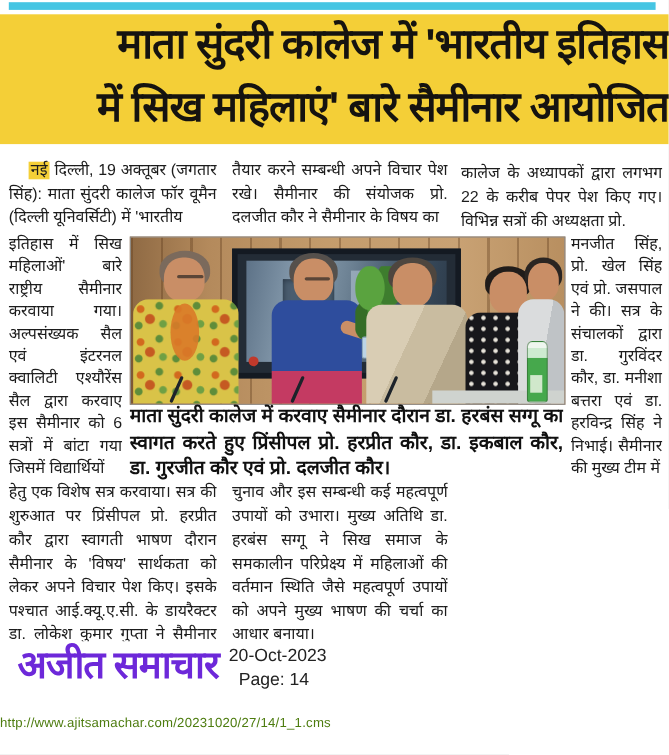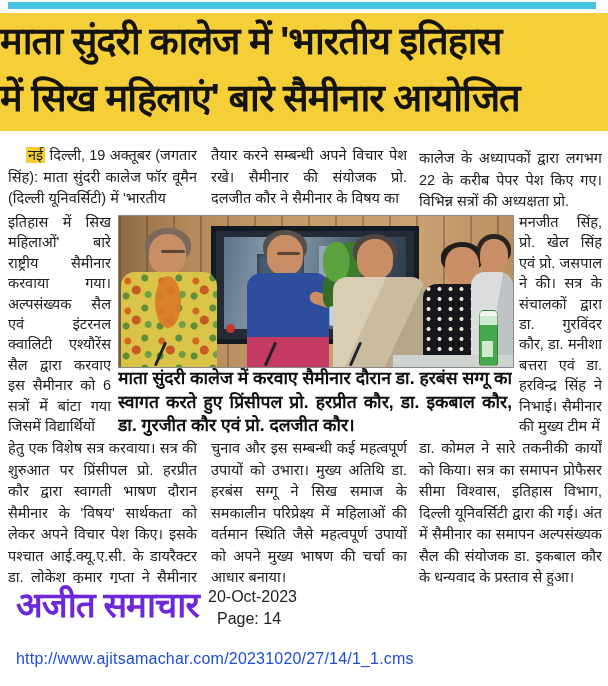--- a/index.html
+++ b/index.html
@@ -4,21 +4,21 @@
 <style>
   html,body{margin:0;padding:0;background:#e8e8e8;}
   .clip{
     position:relative;width:608px;height:686px;background:#ffffff;
     font-family:"Liberation Sans","DejaVu Sans",sans-serif;
     overflow:hidden;margin:0 auto;
   }
   .topbar{position:absolute;left:8px;top:2px;width:588px;height:7px;background:#46c5e3;}
   .headline{
     position:absolute;left:0;top:13px;width:608px;height:118px;
-    background:#f4cf37;color:#151310;text-align:left;
+    background:#f4cf37;color:#151310;text-align:right;
     font-weight:800;font-size:38px;line-height:57px;
     letter-spacing:-1px;
   }
   .headline div{white-space:nowrap;}
   .body-txt{
     position:absolute;color:#1c1c1c;font-size:14.5px;line-height:21.5px;
     text-align:justify;overflow:hidden;
   }
   .narrow{line-height:20.4px;}
   .indent{text-indent:18px;}
@@ -104,21 +104,21 @@
     position:absolute;left:16px;top:583px;width:190px;height:44px;
     color:#6d28d9;font-weight:700;font-size:35px;line-height:44px;
     letter-spacing:-1px;white-space:nowrap;
   }
   .tagline{
     position:absolute;left:25px;top:630px;width:230px;
     color:#6e130c;font-weight:700;font-size:12.5px;
   }
   .meta-date{position:absolute;left:208px;top:588px;color:#222;font-size:16px;}
   .meta-page{position:absolute;left:217px;top:610px;color:#222;font-size:16px;}
-  .url{position:absolute;left:16px;top:650px;color:#1d4ed8;font-size:16px;letter-spacing:.2px;}
+  .url{position:absolute;left:0;top:650px;color:#4d7c0f;font-size:12px;letter-spacing:.2px;}
 </style>
 </head>
 <body>
 
 <div class="clip">
 
   <div class="topbar"></div>
 
   <div class="headline">
     <div>माता सुंदरी कालेज में 'भारतीय इतिहास</div>
@@ -132,21 +132,20 @@
   <div class="body-txt" style="left:8px;top:438px;width:189px;height:145px;">हेतु एक विशेष सत्र करवाया। सत्र की शुरुआत पर प्रिंसीपल प्रो. हरप्रीत कौर द्वारा स्वागती भाषण दौरान सैमीनार के 'विषय' सार्थकता को लेकर अपने विचार पेश किए। इसके पश्चात आई.क्यू.ए.सी. के डायरैक्टर डा. लोकेश कुमार गुप्ता ने सैमीनार को</div>
 
   <div class="body-txt" style="left:211px;top:145px;width:196px;height:67px;">तैयार करने सम्बन्धी अपने विचार पेश रखे। सैमीनार की संयोजक प्रो. दलजीत कौर ने सैमीनार के विषय का</div>
 
   <div class="body-txt" style="left:211px;top:438px;width:196px;height:150px;">चुनाव और इस सम्बन्धी कई महत्वपूर्ण उपायों को उभारा। मुख्य अतिथि डा. हरबंस सग्गू ने सिख समाज के समकालीन परिप्रेक्ष्य में महिलाओं की वर्तमान स्थिति जैसे महत्वपूर्ण उपायों को अपने मुख्य भाषण की चर्चा का आधार बनाया।</div>
 
   <div class="body-txt" style="left:419px;top:148px;width:183px;height:67px;">कालेज के अध्यापकों द्वारा लगभग 22 के करीब पेपर पेश किए गए। विभिन्न सत्रों की अध्यक्षता प्रो.</div>
 
   <div class="body-txt narrow" style="left:519px;top:212px;width:83px;height:225px;">मनजीत सिंह, प्रो. खेल सिंह एवं प्रो. जसपाल ने की। सत्र के संचालकों द्वारा डा. गुरविंदर कौर, डा. मनीशा बत्तरा एवं डा. हरविन्द्र सिंह ने निभाई। सैमीनार की मुख्य टीम में</div>
 
-  <div class="body-txt" style="left:419px;top:438px;width:183px;height:148px;">डा. कोमल ने सारे तकनीकी कार्यों को किया। सत्र का समापन प्रोफैसर सीमा विश्वास, इतिहास विभाग, दिल्ली यूनिवर्सिटी द्वारा की गई। अंत में सैमीनार का समापन अल्पसंख्यक सैल की संयोजक डा. इकबाल कौर के धन्यवाद के प्रस्ताव से हुआ।</div>
 
   <div class="photo">
     <div class="wood"></div>
 
     <div class="tv">
       <div class="tv-img">
         <div class="tv-shape-a"></div>
         <div class="tv-shape-b"></div>
       </div>
       <div class="tv-logo"></div>

